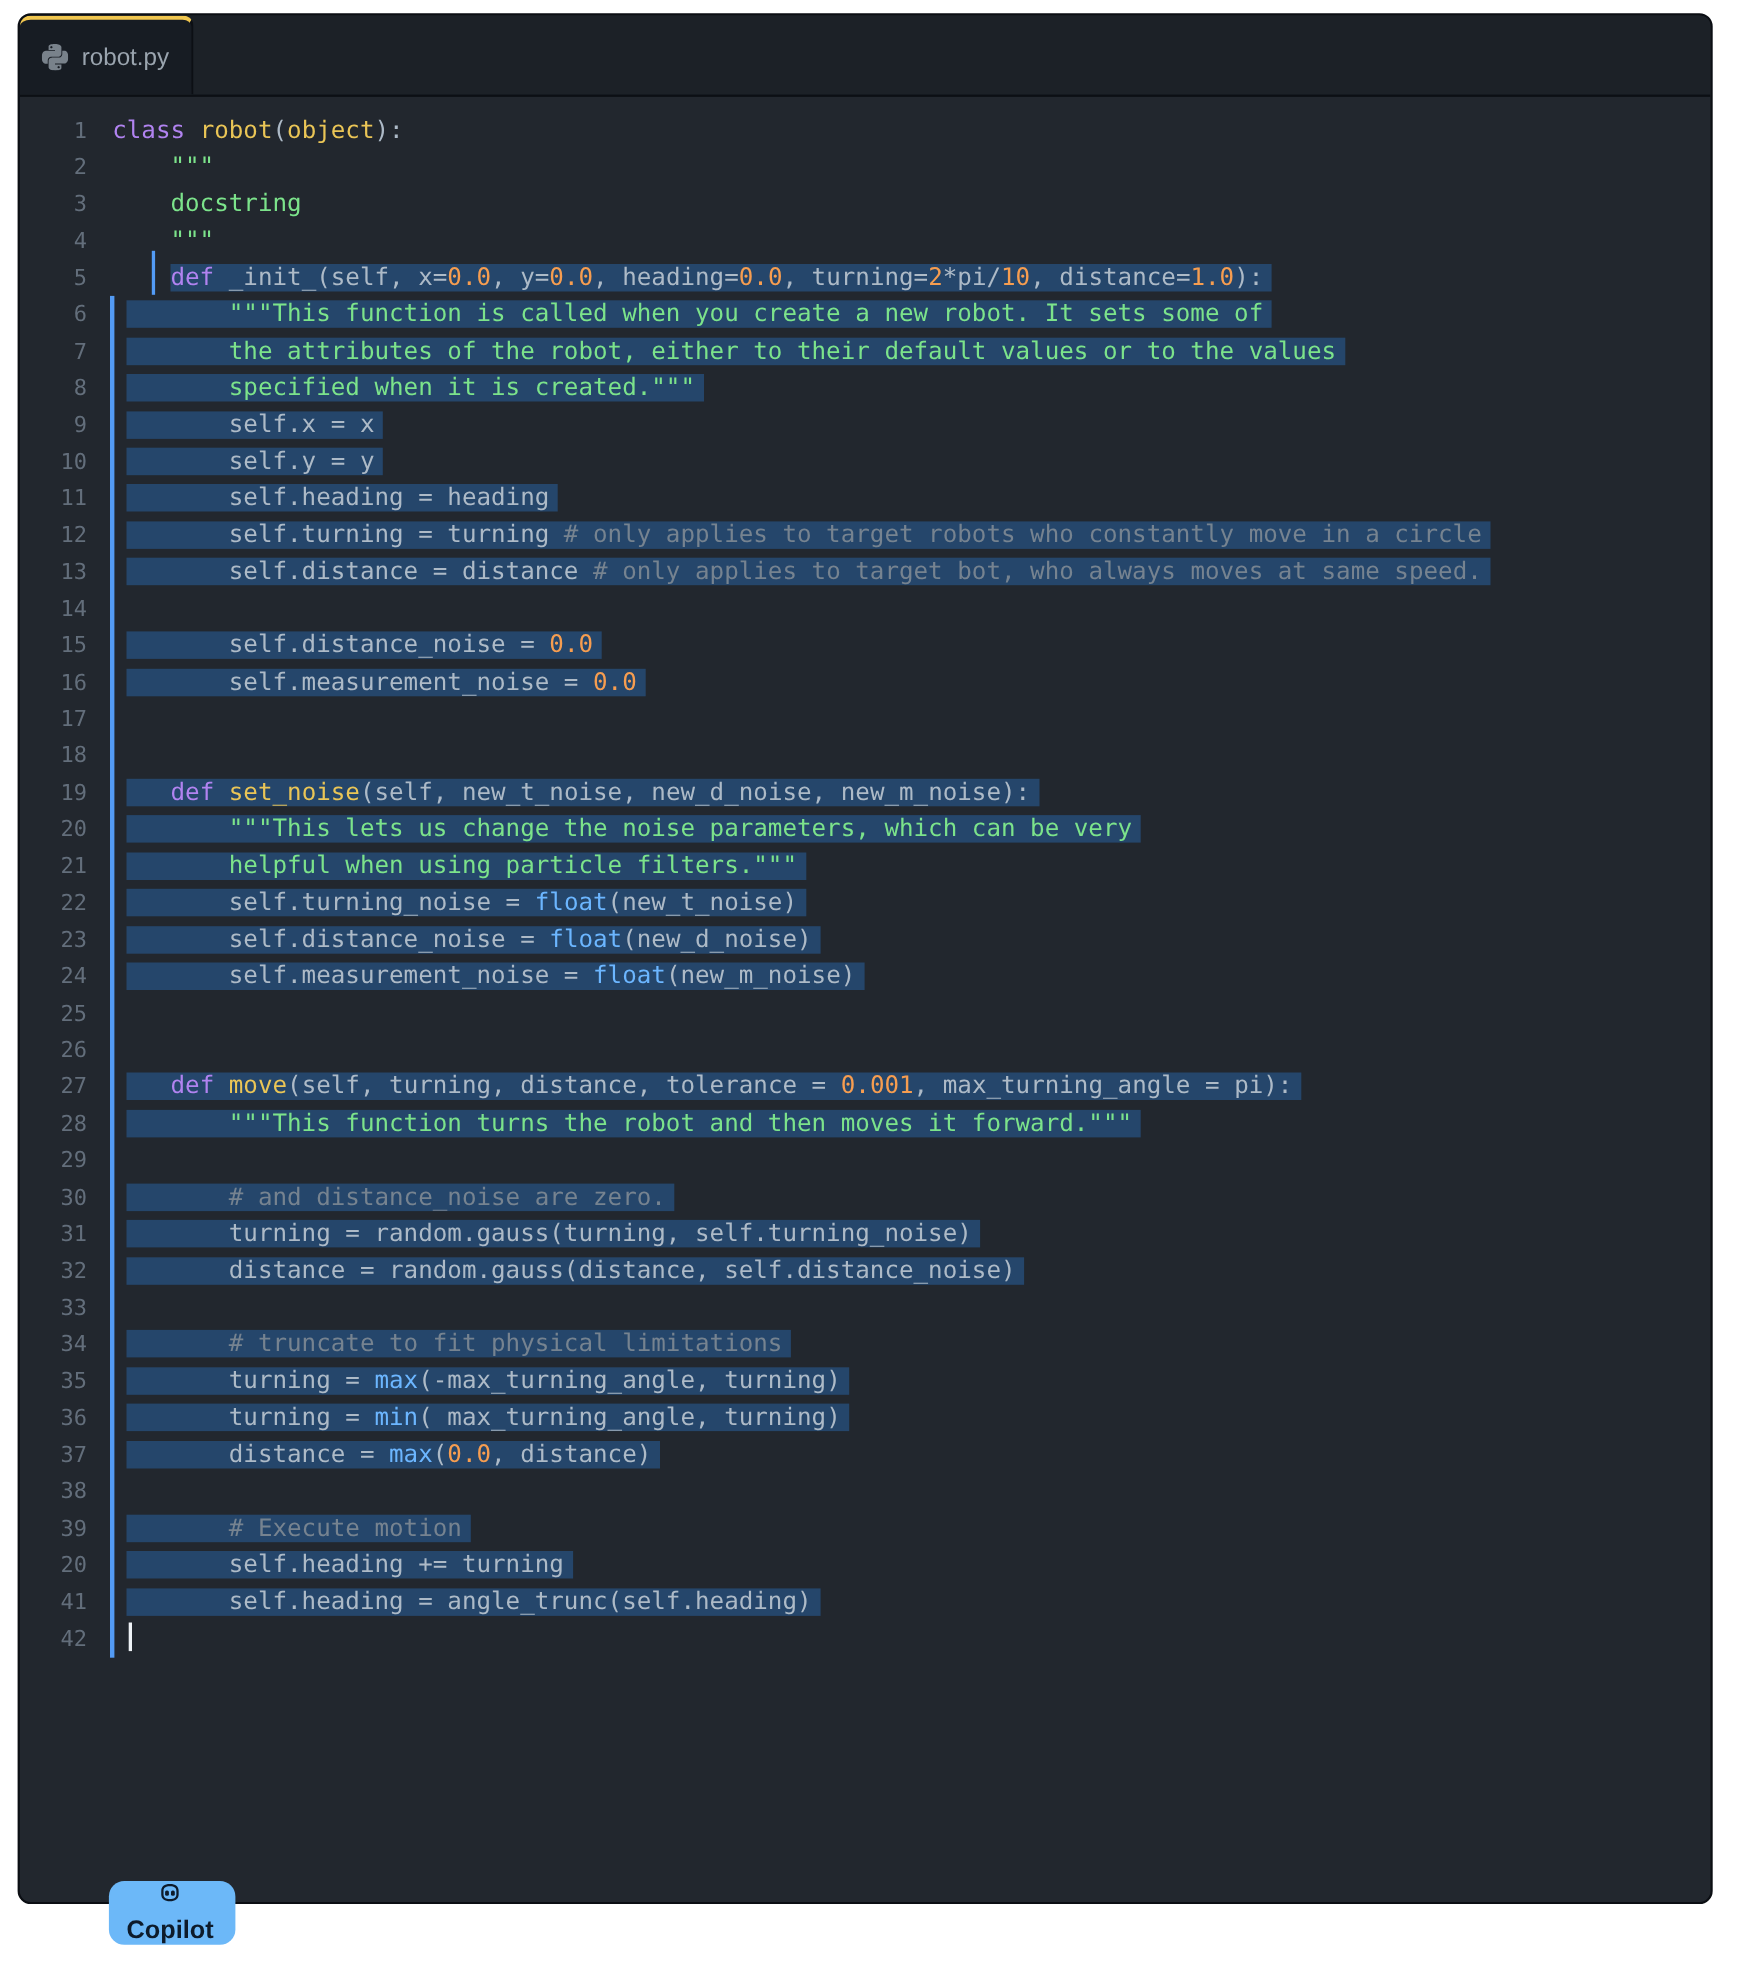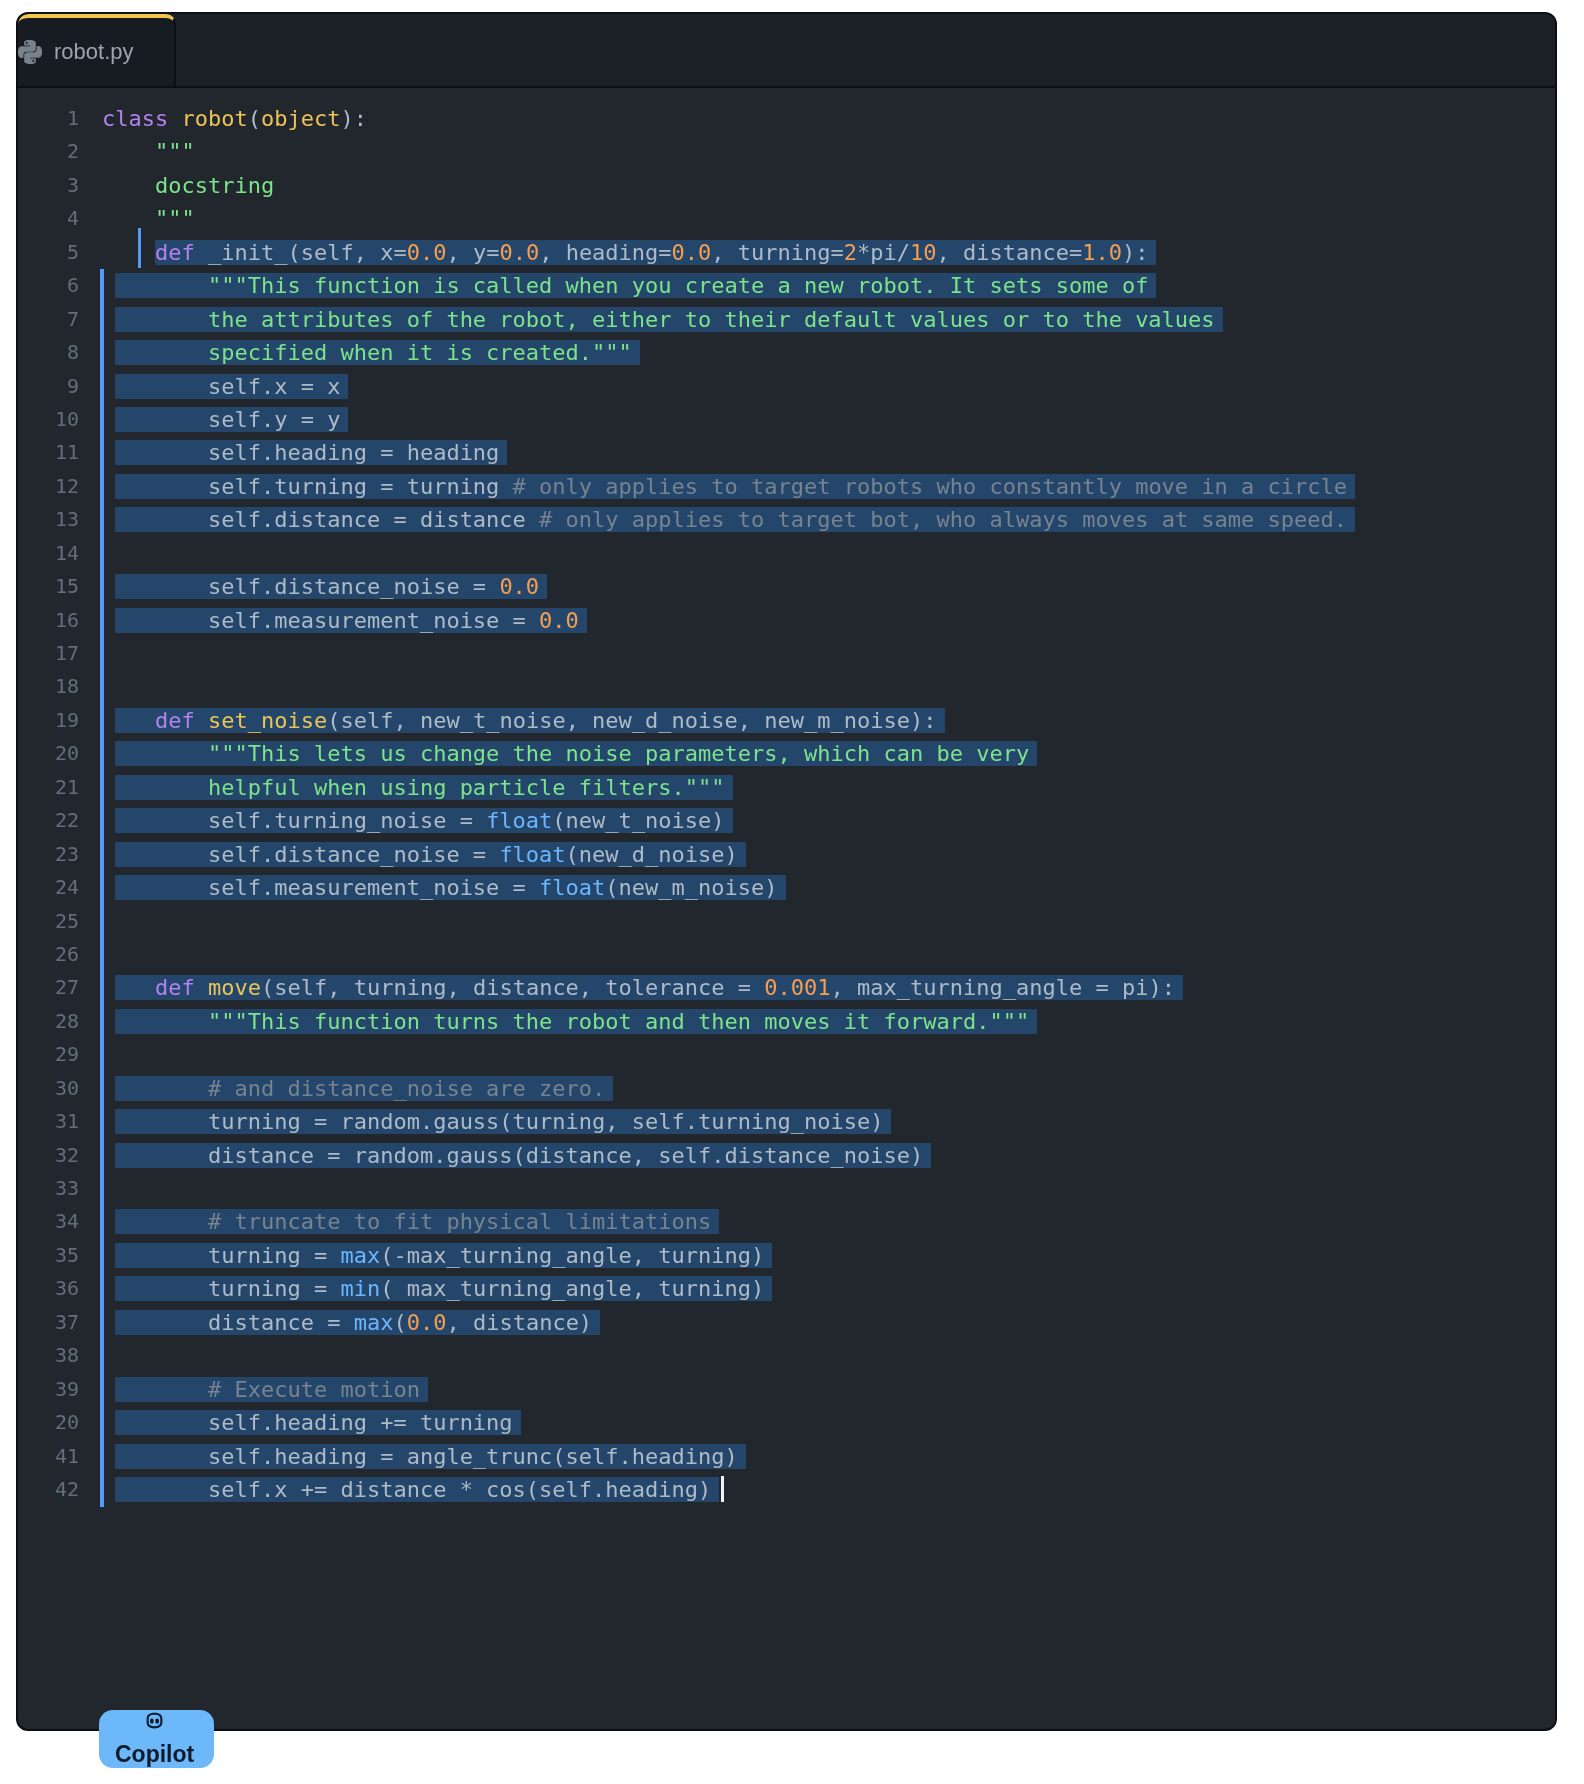--- a/index.html
+++ b/index.html
@@ -24,21 +24,21 @@
     background:#1c2127;
     border-bottom:2px solid #0c0f14;
     display:flex; align-items:stretch;
   }
   .tab {
     width:158px;
     background:#171c23;
     border-top:4px solid #f0c64f;
     border-right:2px solid #0c0f14;
     border-radius:10px 10px 0 0;
-    display:flex; align-items:center; 
+    display:flex; align-items:center; justify-content:center;
     gap:12px; cursor:pointer;
   }
   .tab-label { color:#9aa4ae; font-size:22px; }
   .pyicon { width:24px; height:24px; opacity:.85; }
   .code-area {
     position:relative;
     padding-top:14px;
     font-family:"DejaVu Sans Mono", monospace;
     font-size:22px;
     height:1643px;
@@ -150,21 +150,21 @@
       <div class="row"><span class="gutter">32</span><span class="content"> <span class="sel">       <span class="tk-pl">distance = random.gauss(distance, self.distance_noise)</span></span></span></div>
       <div class="row"><span class="gutter">33</span><span class="content"></span></div>
       <div class="row"><span class="gutter">34</span><span class="content"> <span class="sel">       <span class="tk-cmt"># truncate to fit physical limitations</span></span></span></div>
       <div class="row"><span class="gutter">35</span><span class="content"> <span class="sel">       <span class="tk-pl">turning = </span><span class="tk-blt">max</span><span class="tk-pl">(-max_turning_angle, turning)</span></span></span></div>
       <div class="row"><span class="gutter">36</span><span class="content"> <span class="sel">       <span class="tk-pl">turning = </span><span class="tk-blt">min</span><span class="tk-pl">( max_turning_angle, turning)</span></span></span></div>
       <div class="row"><span class="gutter">37</span><span class="content"> <span class="sel">       <span class="tk-pl">distance = </span><span class="tk-blt">max</span><span class="tk-pl">(</span><span class="tk-num">0.0</span><span class="tk-pl">, distance)</span></span></span></div>
       <div class="row"><span class="gutter">38</span><span class="content"></span></div>
       <div class="row"><span class="gutter">39</span><span class="content"> <span class="sel">       <span class="tk-cmt"># Execute motion</span></span></span></div>
       <div class="row"><span class="gutter">20</span><span class="content"> <span class="sel">       <span class="tk-pl">self.heading += turning</span></span></span></div>
       <div class="row"><span class="gutter">41</span><span class="content"> <span class="sel">       <span class="tk-pl">self.heading = angle_trunc(self.heading)</span></span></span></div>
-      <div class="row"><span class="gutter">42</span><span class="content"> <span class="sel">       <span class="tk-pl">self.x += distance * cos(self.heading)</span></span><span class="cursor"></span></span></div>
+      <div class="row"><span class="gutter">42</span><span class="content"> <span class="cursor"></span></span></div>
     </div>
 </div>
 
 <button class="copilot">
   <svg class="copilot-svg" viewBox="0 0 32 32" xmlns="http://www.w3.org/2000/svg">
     <path d="M16 4 C8.5 4 4.5 7.2 4.5 13.2 v 4.6 c0 5.8 4.5 9 11.5 9 s11.5 -3.2 11.5 -9 v-4.6 C27.5 7.2 23.5 4 16 4 z m0 3 c6 0 8.5 2.1 8.5 6.2 v 4.6 c0 4 -3 6 -8.5 6 s-8.5 -2 -8.5 -6 v-4.6 C7.5 9.1 10 7 16 7 z" fill="#0d1b2b"></path>
     <rect x="9.6" y="12.4" width="5" height="7.2" rx="2.2" fill="#0d1b2b"></rect>
     <rect x="17.4" y="12.4" width="5" height="7.2" rx="2.2" fill="#0d1b2b"></rect>
   </svg>
   <span class="copilot-label">Copilot</span>

